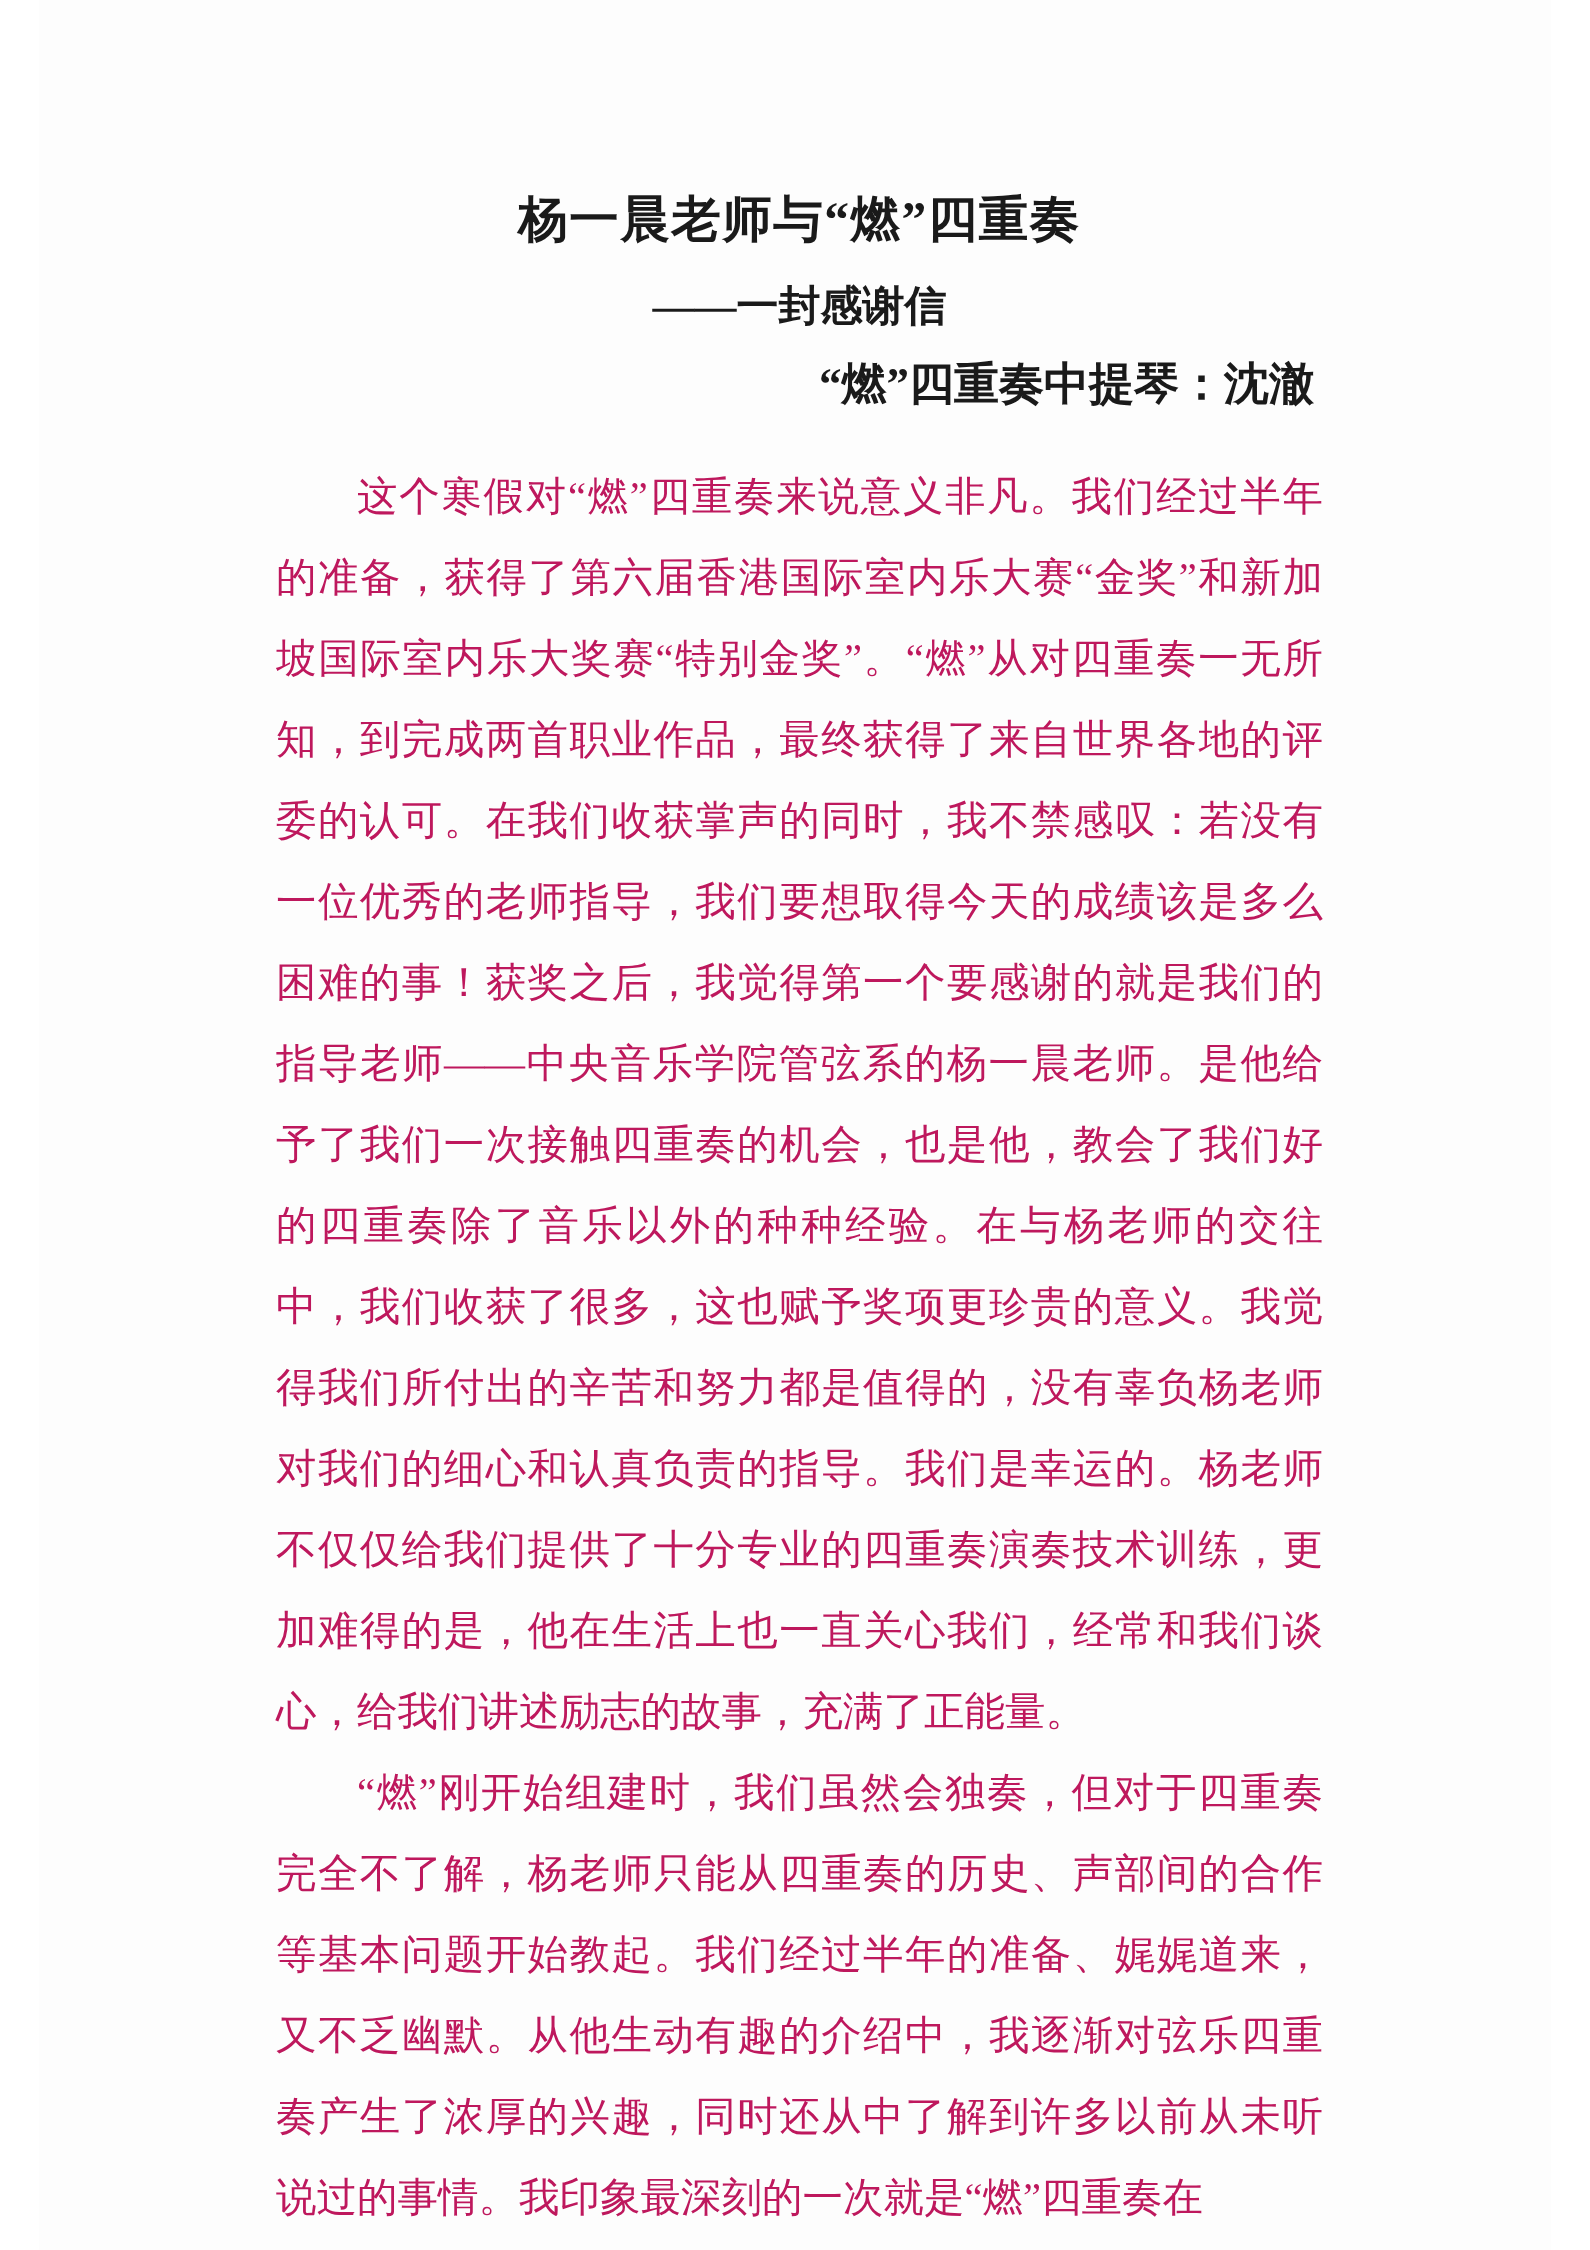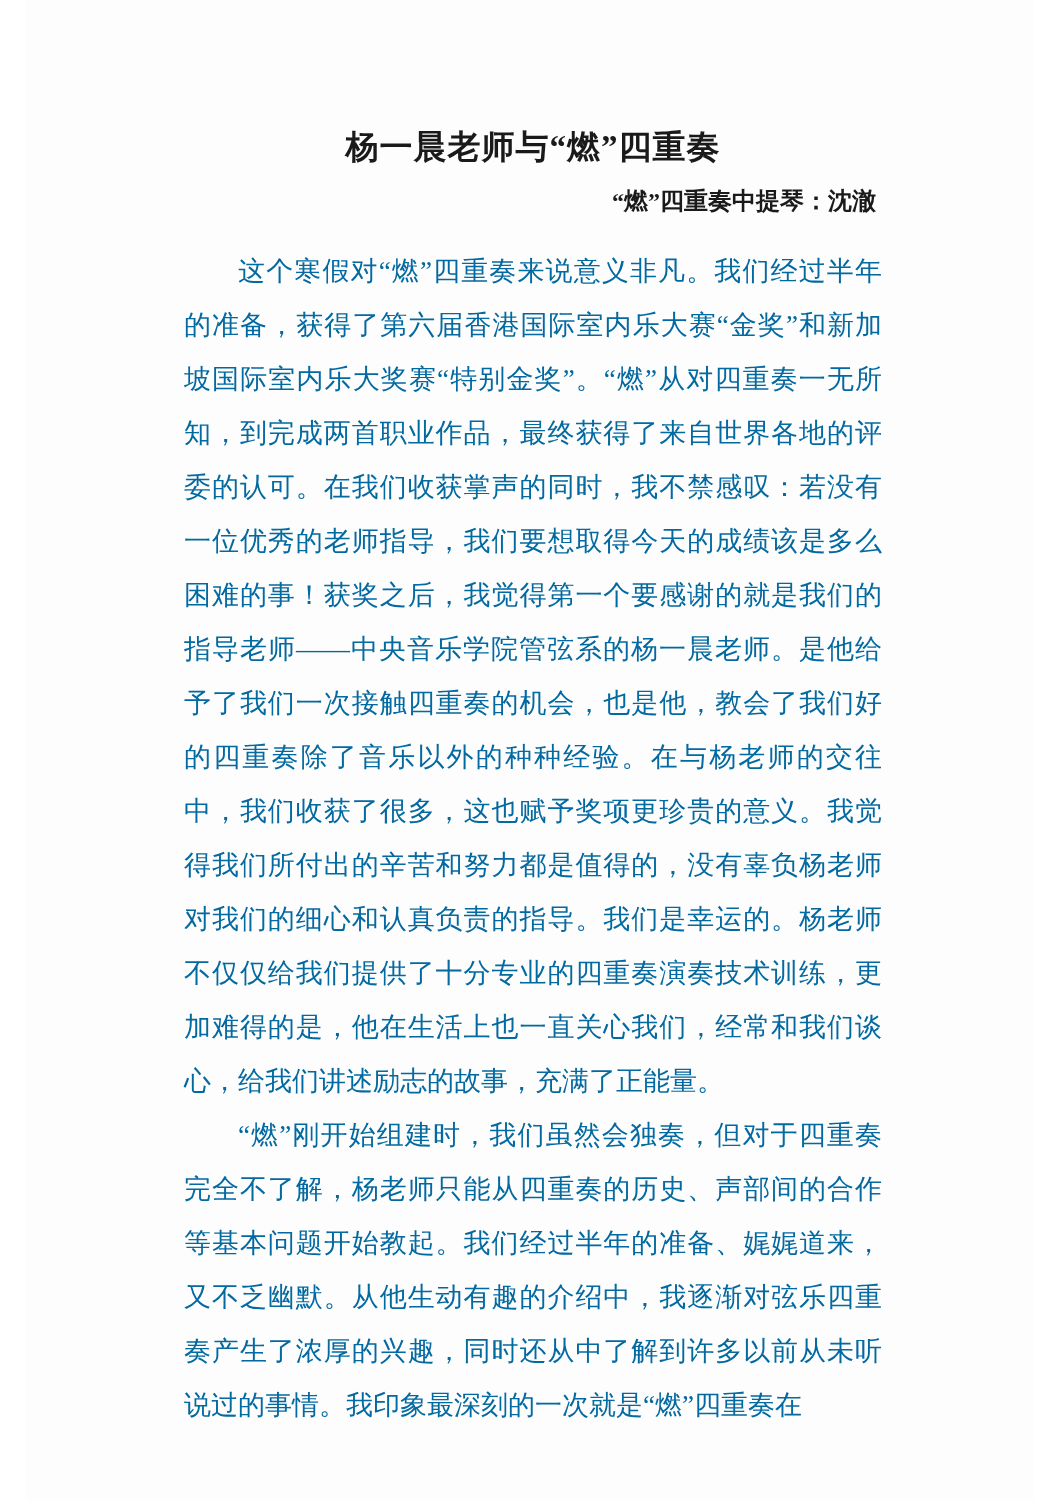--- a/index.html
+++ b/index.html
@@ -36,37 +36,38 @@
     text-align: center;
     font-size: 28px;
     font-weight: bold;
     line-height: 1.4;
     color: #1a1a1a;
   }
   .doc-byline {
     margin: 0 0 26px 0;
     padding-right: 6px;
     text-align: right;
-    font-size: 24px;
+    font-size: 30px;
     font-weight: bold;
     line-height: 1.4;
     color: #1a1a1a;
   }
   .doc-paragraph {
     margin: 0;
     font-size: 27px;
     line-height: 54px;
     text-align: justify;
     text-indent: 2em;
-    color: #0369a1;
+    color: #be185d;
   }
 </style>
 </head>
 <body>
 
 <div class="page">
   <div class="content">
     <h1 class="doc-title">杨一晨老师与“燃”四重奏</h1>
+    <div class="doc-subtitle">——一封感谢信</div>
     <div class="doc-byline">“燃”四重奏中提琴：沈澈</div>
     <p class="doc-paragraph">这个寒假对“燃”四重奏来说意义非凡。我们经过半年的准备，获得了第六届香港国际室内乐大赛“金奖”和新加坡国际室内乐大奖赛“特别金奖”。“燃”从对四重奏一无所知，到完成两首职业作品，最终获得了来自世界各地的评委的认可。在我们收获掌声的同时，我不禁感叹：若没有一位优秀的老师指导，我们要想取得今天的成绩该是多么困难的事！获奖之后，我觉得第一个要感谢的就是我们的指导老师——中央音乐学院管弦系的杨一晨老师。是他给予了我们一次接触四重奏的机会，也是他，教会了我们好的四重奏除了音乐以外的种种经验。在与杨老师的交往中，我们收获了很多，这也赋予奖项更珍贵的意义。我觉得我们所付出的辛苦和努力都是值得的，没有辜负杨老师对我们的细心和认真负责的指导。我们是幸运的。杨老师不仅仅给我们提供了十分专业的四重奏演奏技术训练，更加难得的是，他在生活上也一直关心我们，经常和我们谈心，给我们讲述励志的故事，充满了正能量。</p>
     <p class="doc-paragraph">“燃”刚开始组建时，我们虽然会独奏，但对于四重奏完全不了解，杨老师只能从四重奏的历史、声部间的合作等基本问题开始教起。我们经过半年的准备、娓娓道来，又不乏幽默。从他生动有趣的介绍中，我逐渐对弦乐四重奏产生了浓厚的兴趣，同时还从中了解到许多以前从未听说过的事情。我印象最深刻的一次就是“燃”四重奏在</p>
   </div>
 </div>
 
 </body></html>

